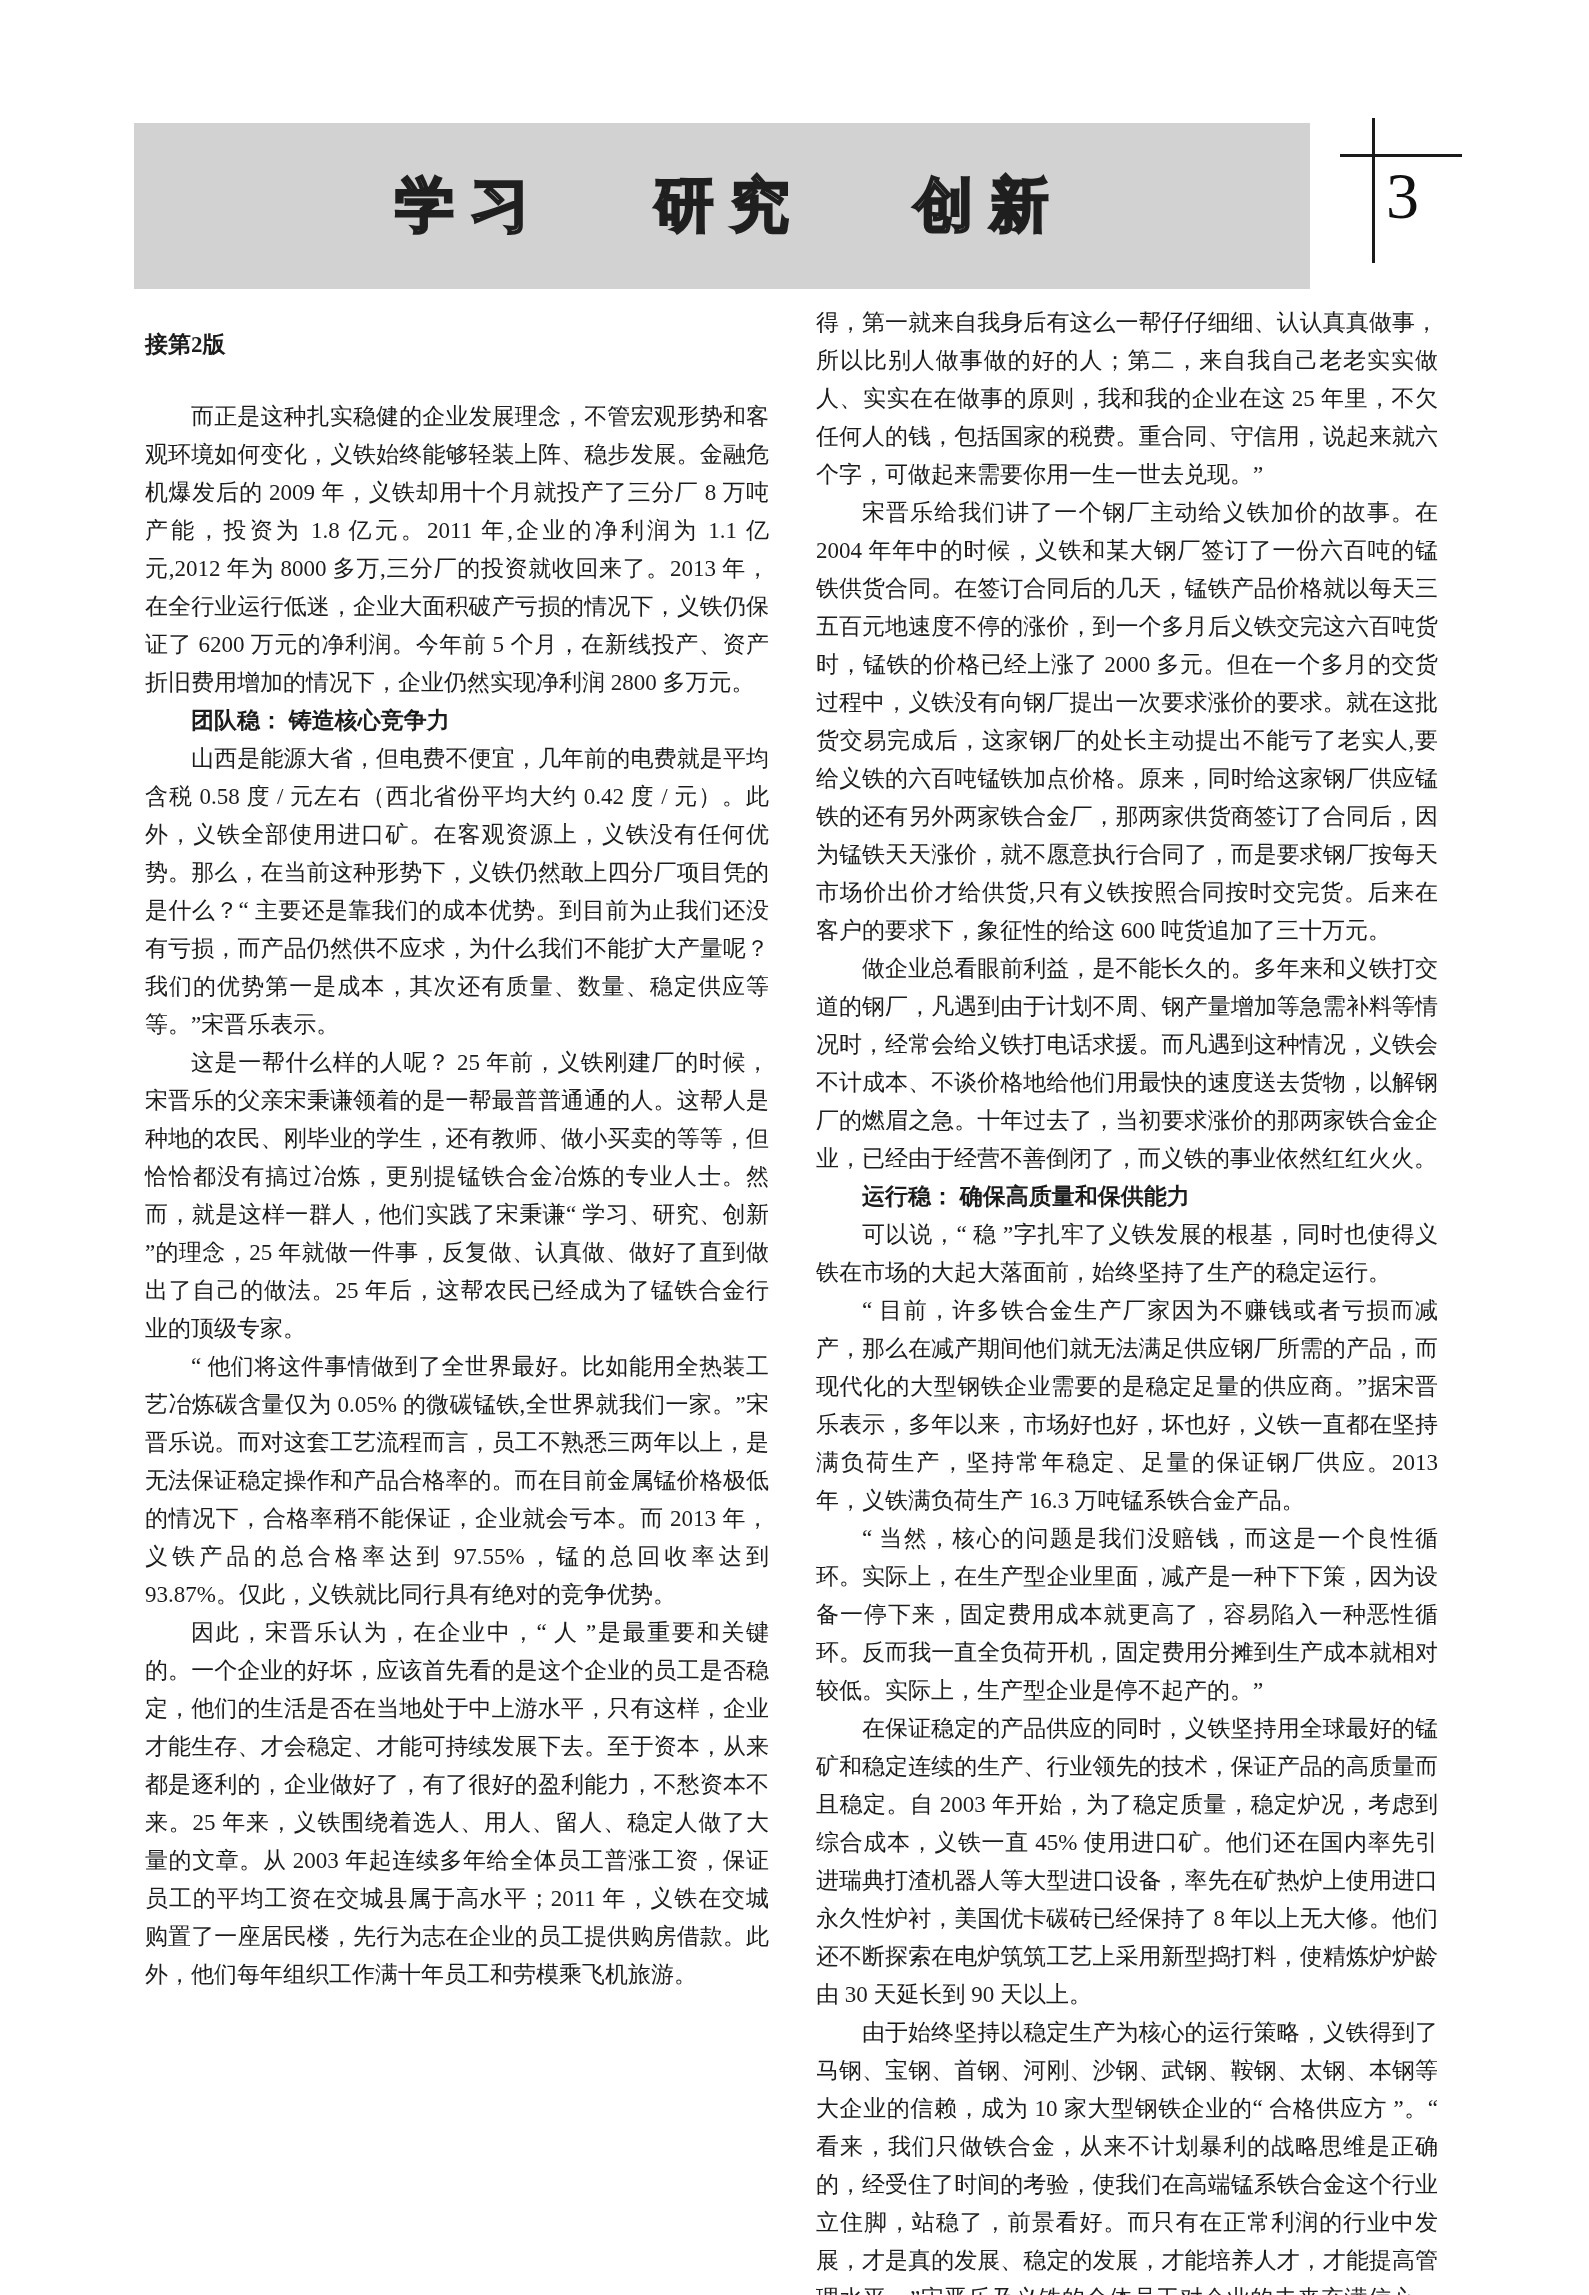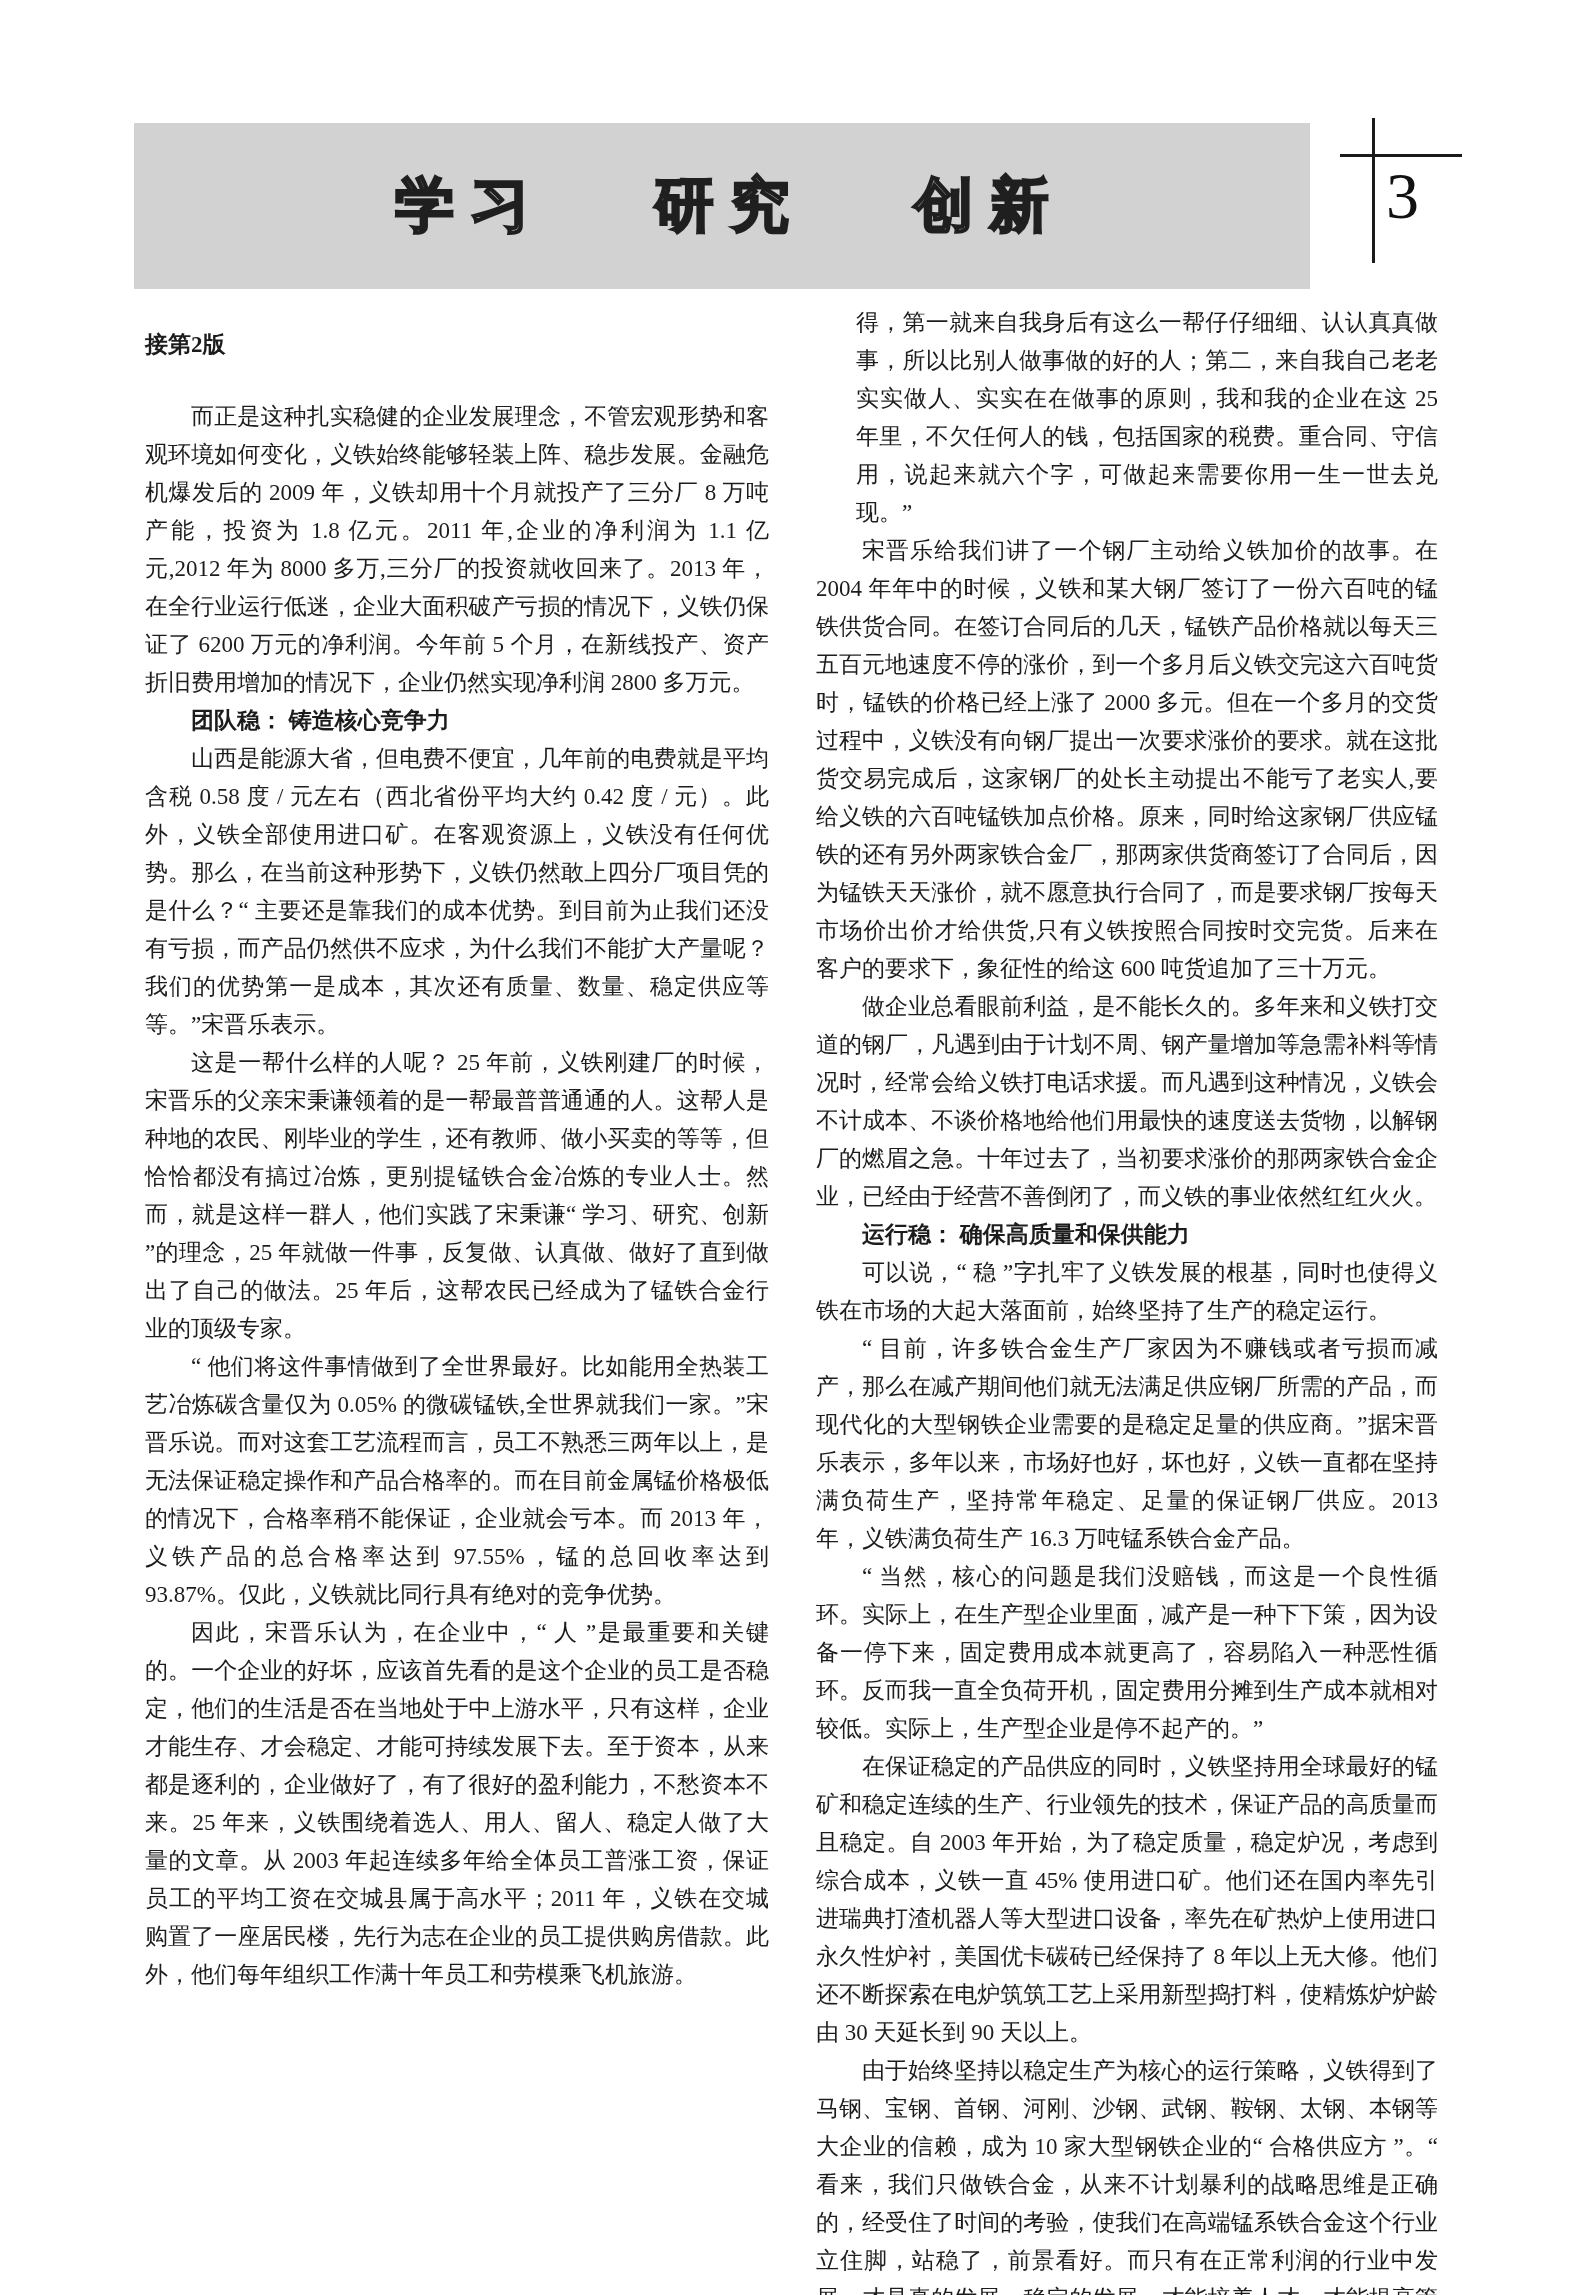--- a/index.html
+++ b/index.html
@@ -77,21 +77,21 @@
     color: #1c1c1c;
     text-align: justify;
     text-justify: inter-character;
   }
   .col-left  { left: 145px;  top: 326px; width: 624px; }
   .col-right { left: 816px; top: 304px; width: 622px; }
   .para {
     margin: 0;
     text-indent: 2em;
   }
-  .para.body-cont { text-indent: 0; margin-left: 40px; }
+  .para.body-cont { text-indent: 0; }
   .para.heading   { font-weight: 700; }
   .para.cont-note {
     font-weight: 700;
     text-indent: 0;
     margin-bottom: 34px;
   }
 </style>
 </head>
 <body>
 

